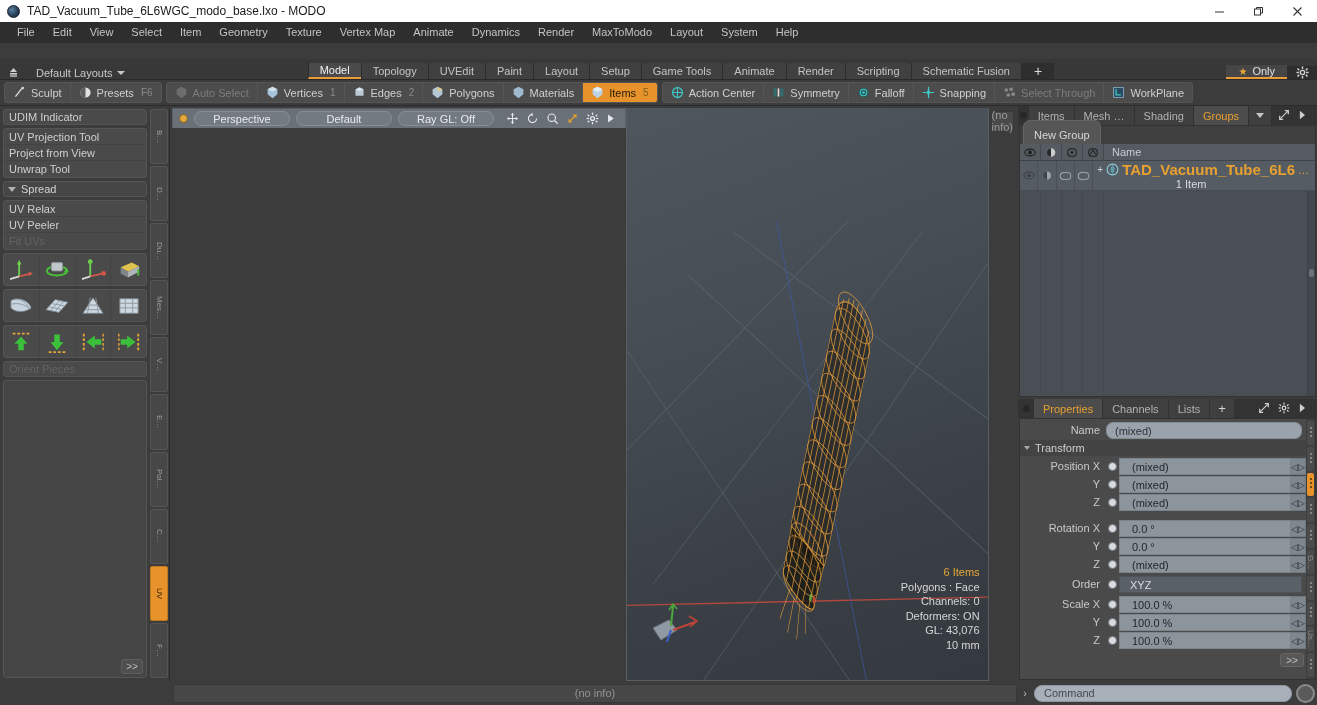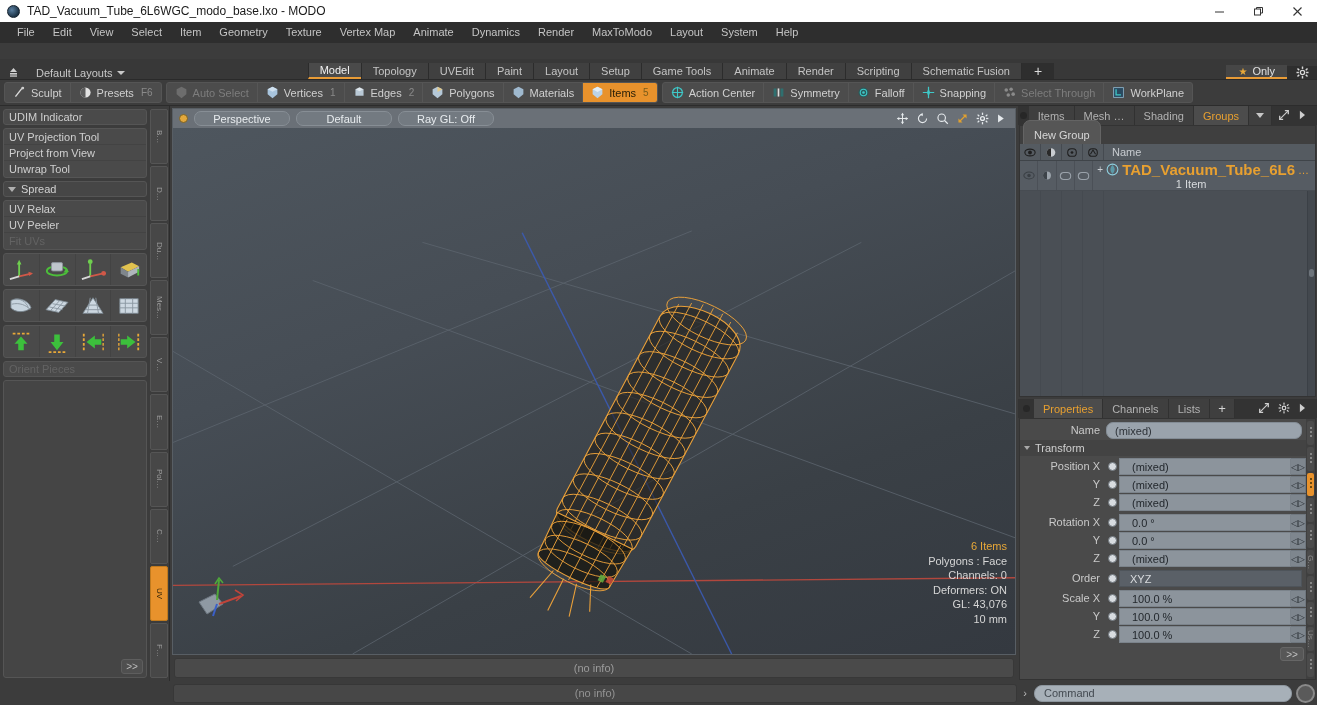--- a/index.html
+++ b/index.html
@@ -126,21 +126,21 @@
   .lp-vtabs { width: 20px; flex: 0 0 20px; padding: 3px 1px; display: flex; flex-direction: column; gap: 2px; }
   .lp-vtab {
     flex: 1; background: #474747; border: 1px solid #555; border-radius: 2px;
     display: flex; align-items: center; justify-content: center;
     color: #9a9a9a; font-size: 8px; writing-mode: vertical-rl; text-orientation: mixed;
     overflow: hidden; white-space: nowrap;
   }
   .lp-vtab.active { background: #e8922c; color: #2a2008; border-color: #c07a1e; }
 
   
-  .viewwrap { flex: 1; display: flex; flex-direction: column; min-width: 0; background: #3c3c3c; padding: 2px 2px 0 2px;}
+  .viewwrap { flex: 1; display: flex; flex-direction: row; min-width: 0; background: #3c3c3c; padding: 2px 2px 0 2px;}
   .vp-header {
     height: 20px; flex: 0 0 20px; display: flex; align-items: center; gap: 6px;
     background: #6a7077; padding: 0 6px; border: 1px solid #585e64; border-bottom: none;
   }
   .vp-dot { width: 9px; height: 9px; border-radius: 50%; background: #e3a83c; border: 1px solid #7a6228; flex:0 0 9px;}
   .vp-pill {
     height: 15px; min-width: 96px; background: #737a81; border: 1px solid #878e95; border-radius: 7px;
     color: #e8ecef; font-size: 11px; display: flex; align-items: center; justify-content: center; padding: 0 12px;
   }
   .vp-sp { flex: 1; }
@@ -992,21 +992,21 @@
           </div>
           <div class="p-row">
             <div class="p-label">Z</div>
             <div class="p-ch">
                 <i></i>
               </div>
             <div class="p-val">(mixed)</div>
             <div class="p-spin">◁▷</div>
           </div>
 
-          <div class="p-row" style="margin-top:2px;">
+          <div class="p-row" style="margin-top:8px;">
             <div class="p-label">Rotation X</div>
             <div class="p-ch">
                 <i></i>
               </div>
             <div class="p-val">0.0 °</div>
             <div class="p-spin">◁▷</div>
           </div>
           <div class="p-row">
             <div class="p-label">Y</div>
             <div class="p-ch">

